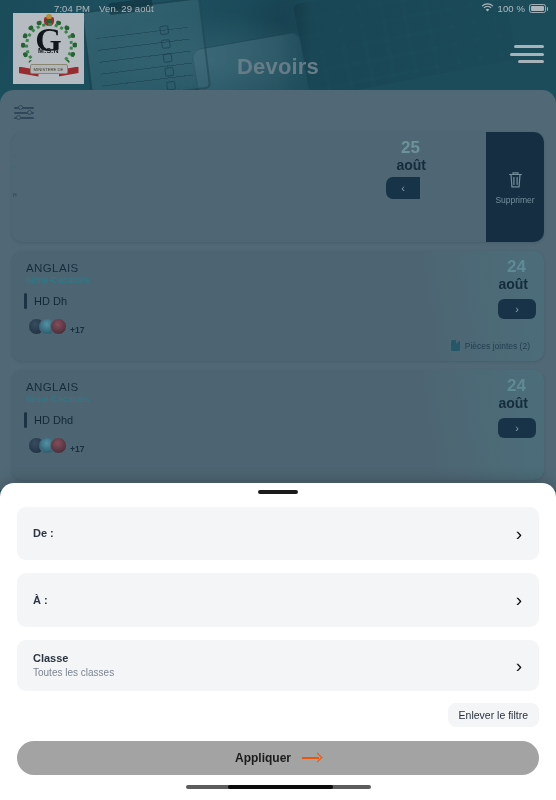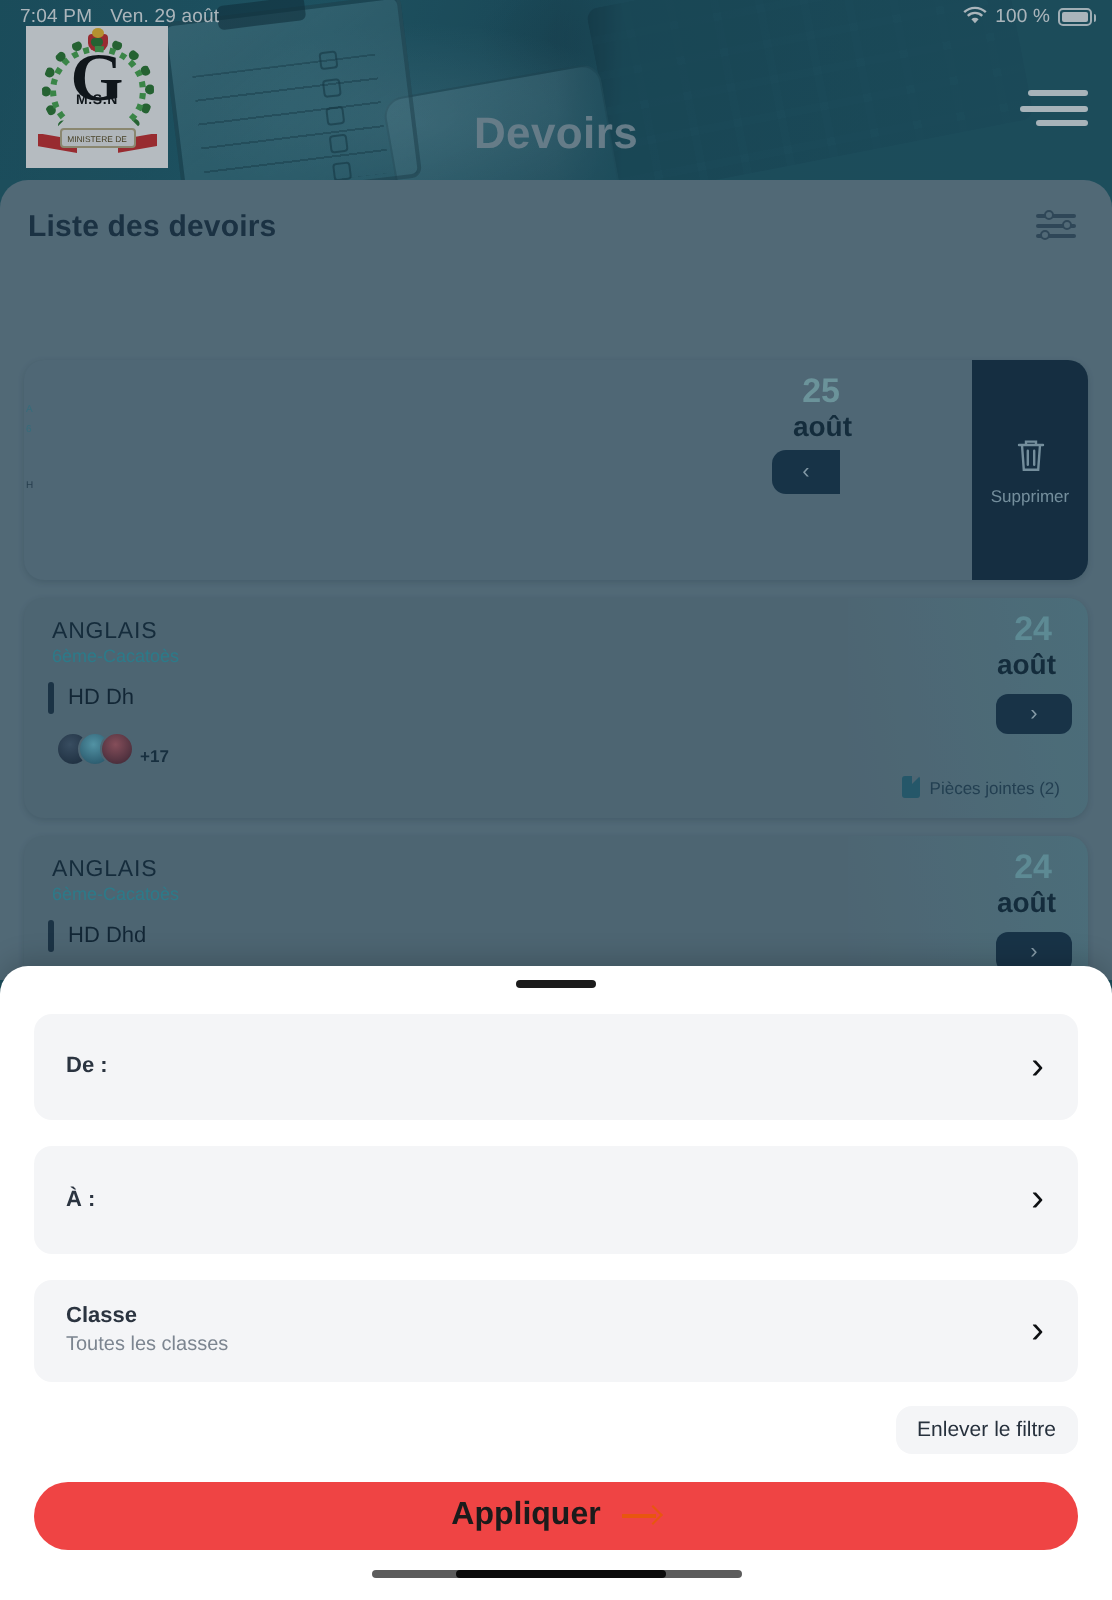--- a/index.html
+++ b/index.html
@@ -63,21 +63,21 @@
     background: linear-gradient(90deg, rgba(33,93,107,.15) 0%, rgba(33,93,107,.15) 50%, rgba(33,93,107,.82) 56%, rgba(33,93,107,.92) 100%);
   }
 
   
   .statusbar {
     position:absolute; left:0; top:0; width:556px; height:16px;
     display:flex; align-items:center; justify-content:space-between;
     padding: 0 10px; color:#eef4f5; font-size:9.5px; letter-spacing:.1px;
     z-index: 30;
   }
-  .sb-left { display:flex; gap:9px; align-items:flex-start; white-space:nowrap;}
+  .sb-left { display:flex; gap:9px; align-items:flex-start; white-space:nowrap;margin-left:44px;}
   .sb-right { display:flex; gap:4px; align-items:center;justify-content:space-between; }
   .batt {
     width:17px; height:9px; border:1px solid #dfeaec; border-radius:2.5px;
     position:relative; padding:1px;
   }
   .batt:after { content:""; position:absolute; right:-3px; top:2.5px; width:1.5px; height:4px; background:#dfeaec; border-radius:0 1px 1px 0;}
   .batt i { display:block; width:100%; height:100%; background:#eef4f5; border-radius:1px; }
 
   
   .logo {
@@ -145,21 +145,21 @@
   .filter-icon i { position:absolute; left:0; height:1.8px; background:#3d5767; border-radius:2px; }
   .filter-icon i:nth-child(1){ top:3px; width:20px; }
   .filter-icon i:nth-child(2){ top:8px; width:20px; }
   .filter-icon i:nth-child(3){ top:13px; width:20px; }
   .filter-icon b { position:absolute; width:5px; height:5px; border:1.6px solid #3d5767; background:#6d8793; border-radius:50%; }
   .filter-icon b:nth-of-type(1){ top:1px; left:4px; }
   .filter-icon b:nth-of-type(2){ top:6px; left:13px; }
   .filter-icon b:nth-of-type(3){ top:11px; left:2px; }
 
   
-  .cards { padding: 0 12px; display:flex; flex-direction:column; gap:9px;margin-top:48px; }
+  .cards { padding: 0 12px; display:flex; flex-direction:column; gap:9px; }
   .card {
     position:relative; background:#68818d; border-radius:10px;
     height:110px; overflow:hidden;
     box-shadow: 0 1px 3px rgba(20,40,50,.18);
   }
   .card-tint {
     position:absolute; right:0; top:0; width:120px; height:100%;
     background: linear-gradient(260deg, rgba(96,162,170,.38), rgba(96,162,170,0));
   }
   .card-subject { position:absolute; left:14px; top:11px; font-size:11.5px; font-weight:400; color:#18303f; letter-spacing:.4px; }
@@ -215,23 +215,23 @@
   .row-label { font-size:11px; font-weight:700; color:#2b3440; }
   .row-sub { font-size:10px; color:#7c8590; margin-top:3px; }
   .chev { font-size:19px; color:#0d0f12; font-weight:400; line-height:1; }
   .row.classe { height:57px; }
   .rm-wrap { display:flex; justify-content:flex-end; margin-top:12px; }
   .rm-btn {
     background:#f4f5f7; border-radius:8px; padding: 6px 11px;
     font-size:10.5px; color:#27313d;
   }
   .apply {
-    margin: 14px 0 0; height:37px; border-radius:19px; background:#ef4444;
+    margin: 14px 0 0; height:37px; border-radius:19px; background:#a3a3a3;
     display:flex; align-items:center; justify-content:center; gap:11px;
-    color:#1b1b1b; font-size:16px; font-weight:700;
+    color:#1b1b1b; font-size:12px; font-weight:700;
   }
   .arrow-r { width:19px; height:12px; position:relative; }
   .arrow-r i { position:absolute; left:0; top:5.2px; width:17px; height:1.8px; background:#e8560f; }
   .arrow-r b { position:absolute; right:0; top:2px; width:7px; height:7px; border-top:1.8px solid #e8560f; border-right:1.8px solid #e8560f; transform: rotate(45deg); }
 
   .home-bar-wrap { height:28px; display:flex; align-items:center; justify-content:center; }
   .home-bar { width:185px; height:4px; border-radius:3px; background:#5c5c5c; position:relative; }
   .home-bar i { position:absolute; left:42px; top:0; width:105px; height:4px; background:#0b0b0b; border-radius:3px; }
 </style>
 </head>
@@ -288,21 +288,20 @@
 
   <div class="page-title">Devoirs</div>
   <div class="hamburger">
     <span></span>
       <span></span>
       <span></span>
   </div>
 
   <div class="content">
     <div class="list-head">
-      <div class="list-title">Liste des devoirs</div>
       <div class="filter-icon">
         <i></i>
           <i></i>
           <i></i>
           <b></b>
           <b></b>
           <b></b>
       </div>
     </div>
 

